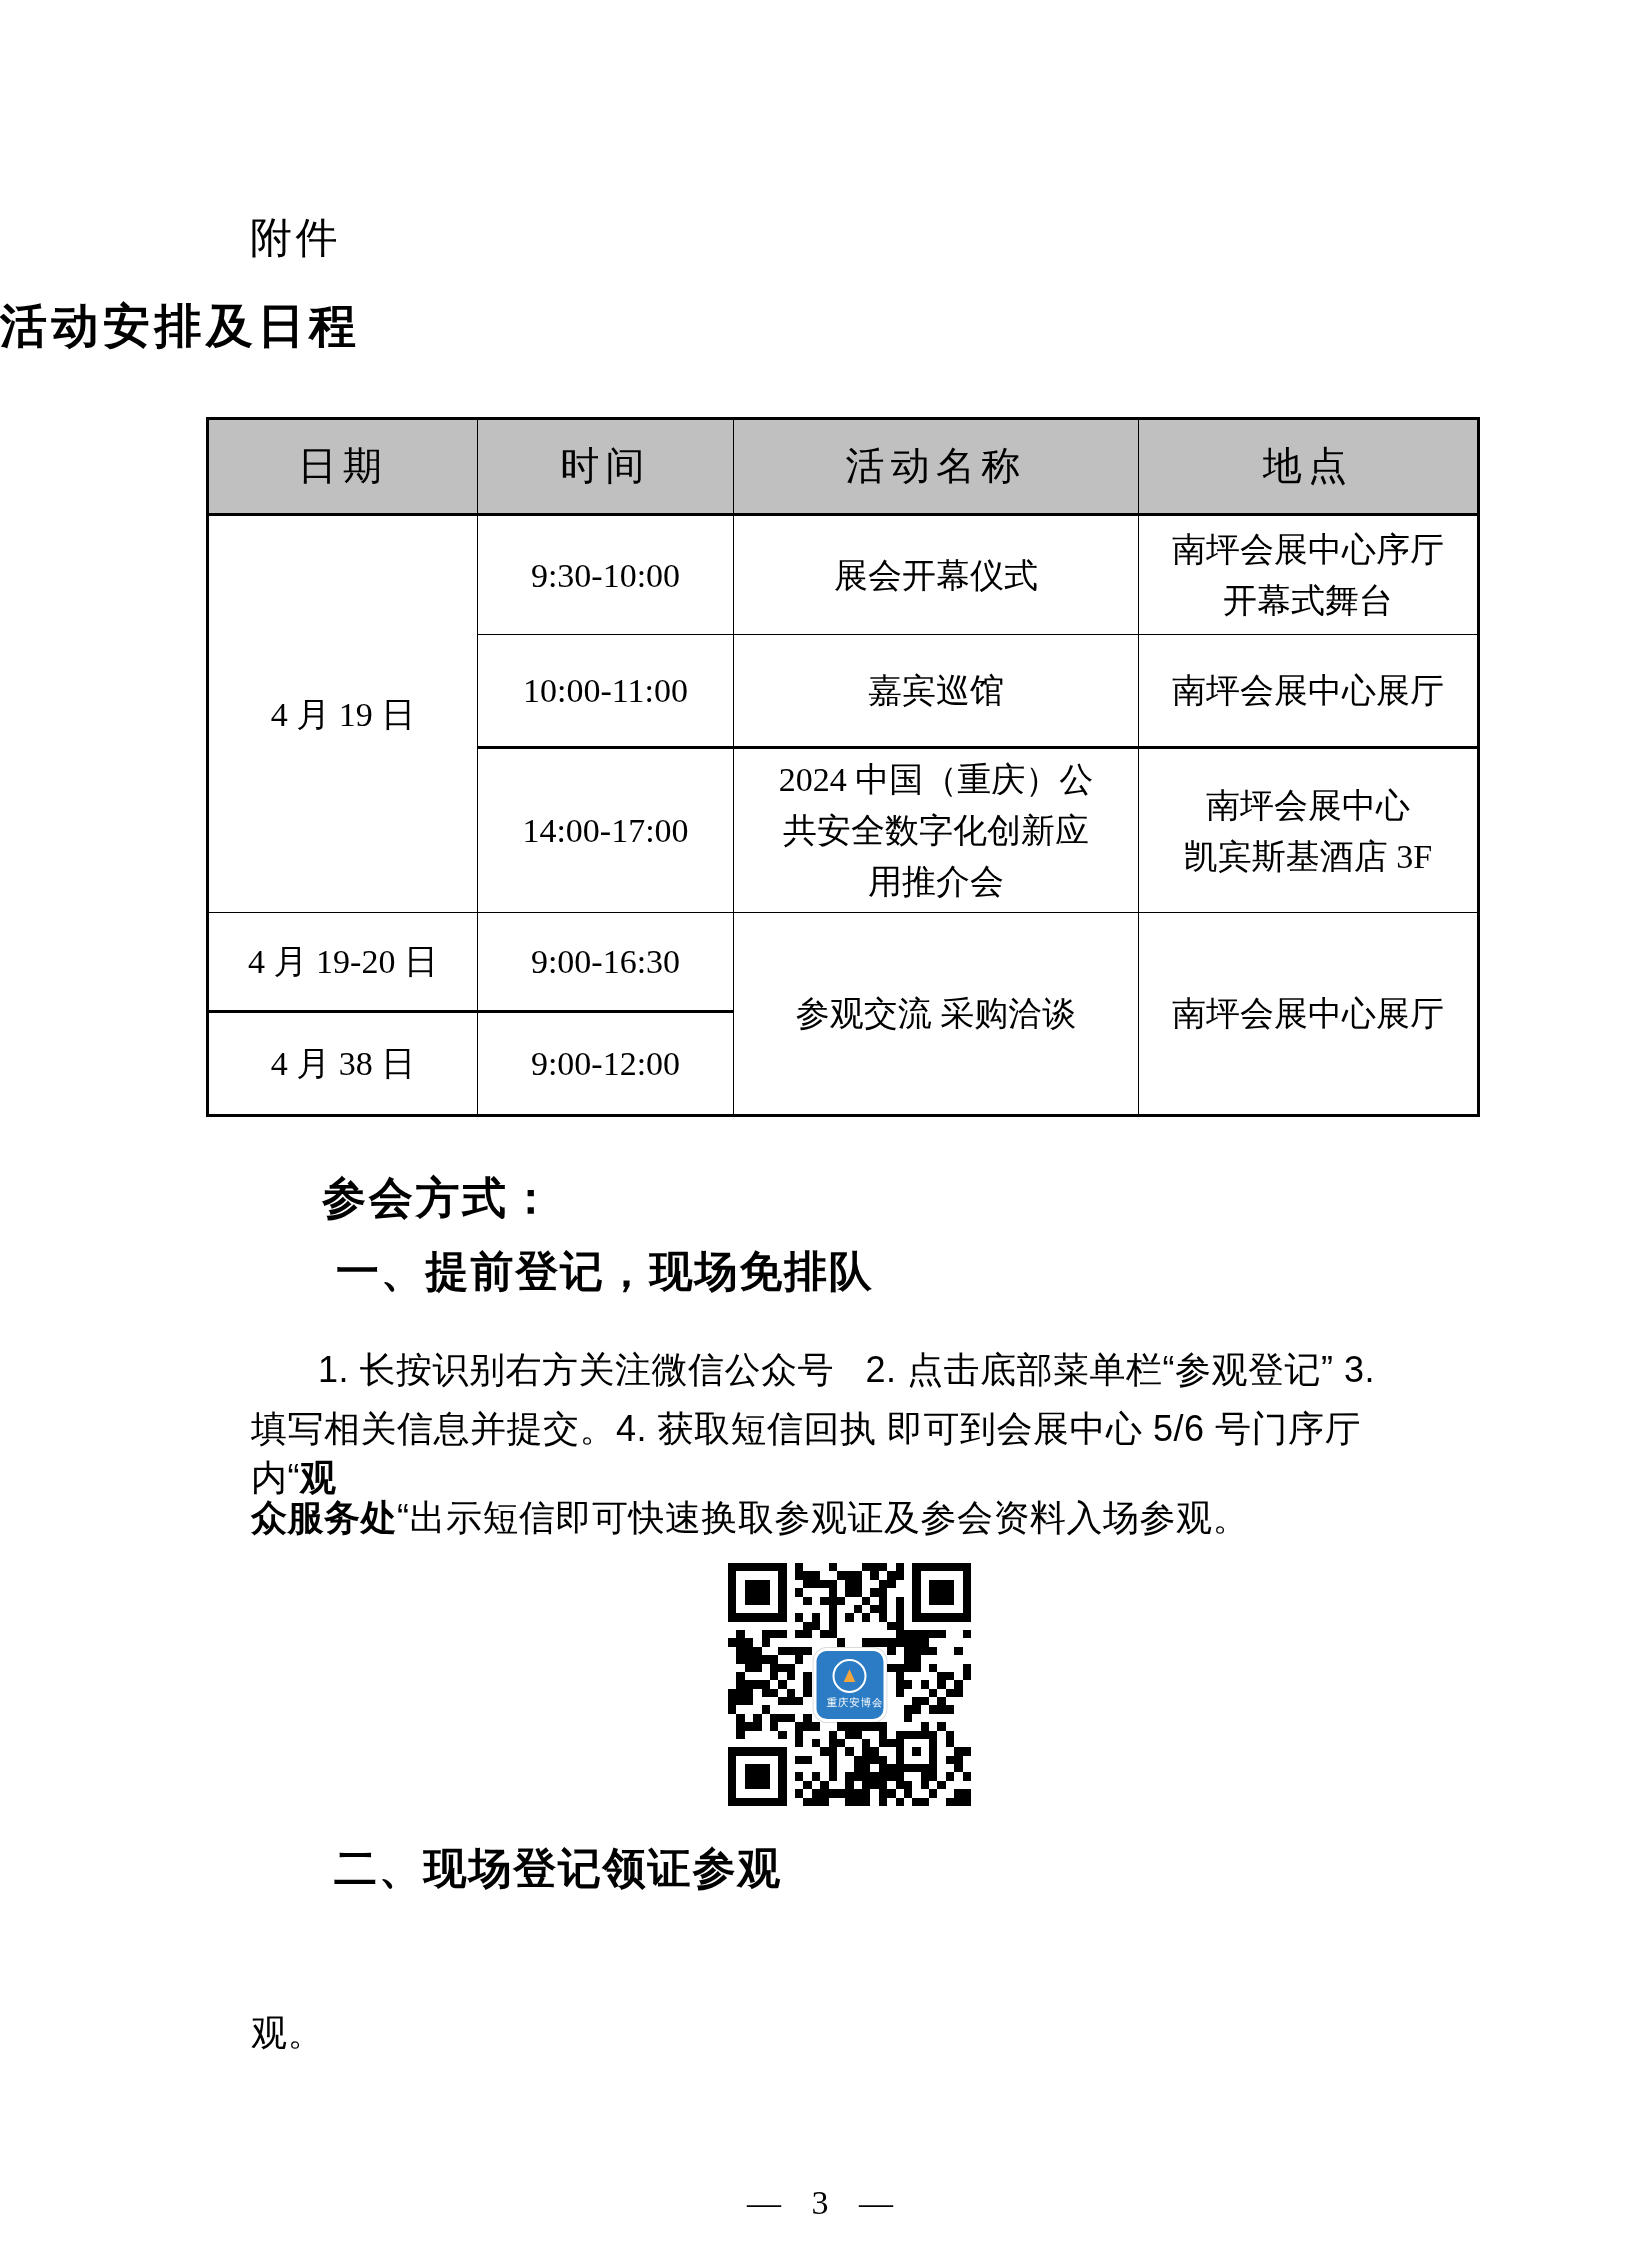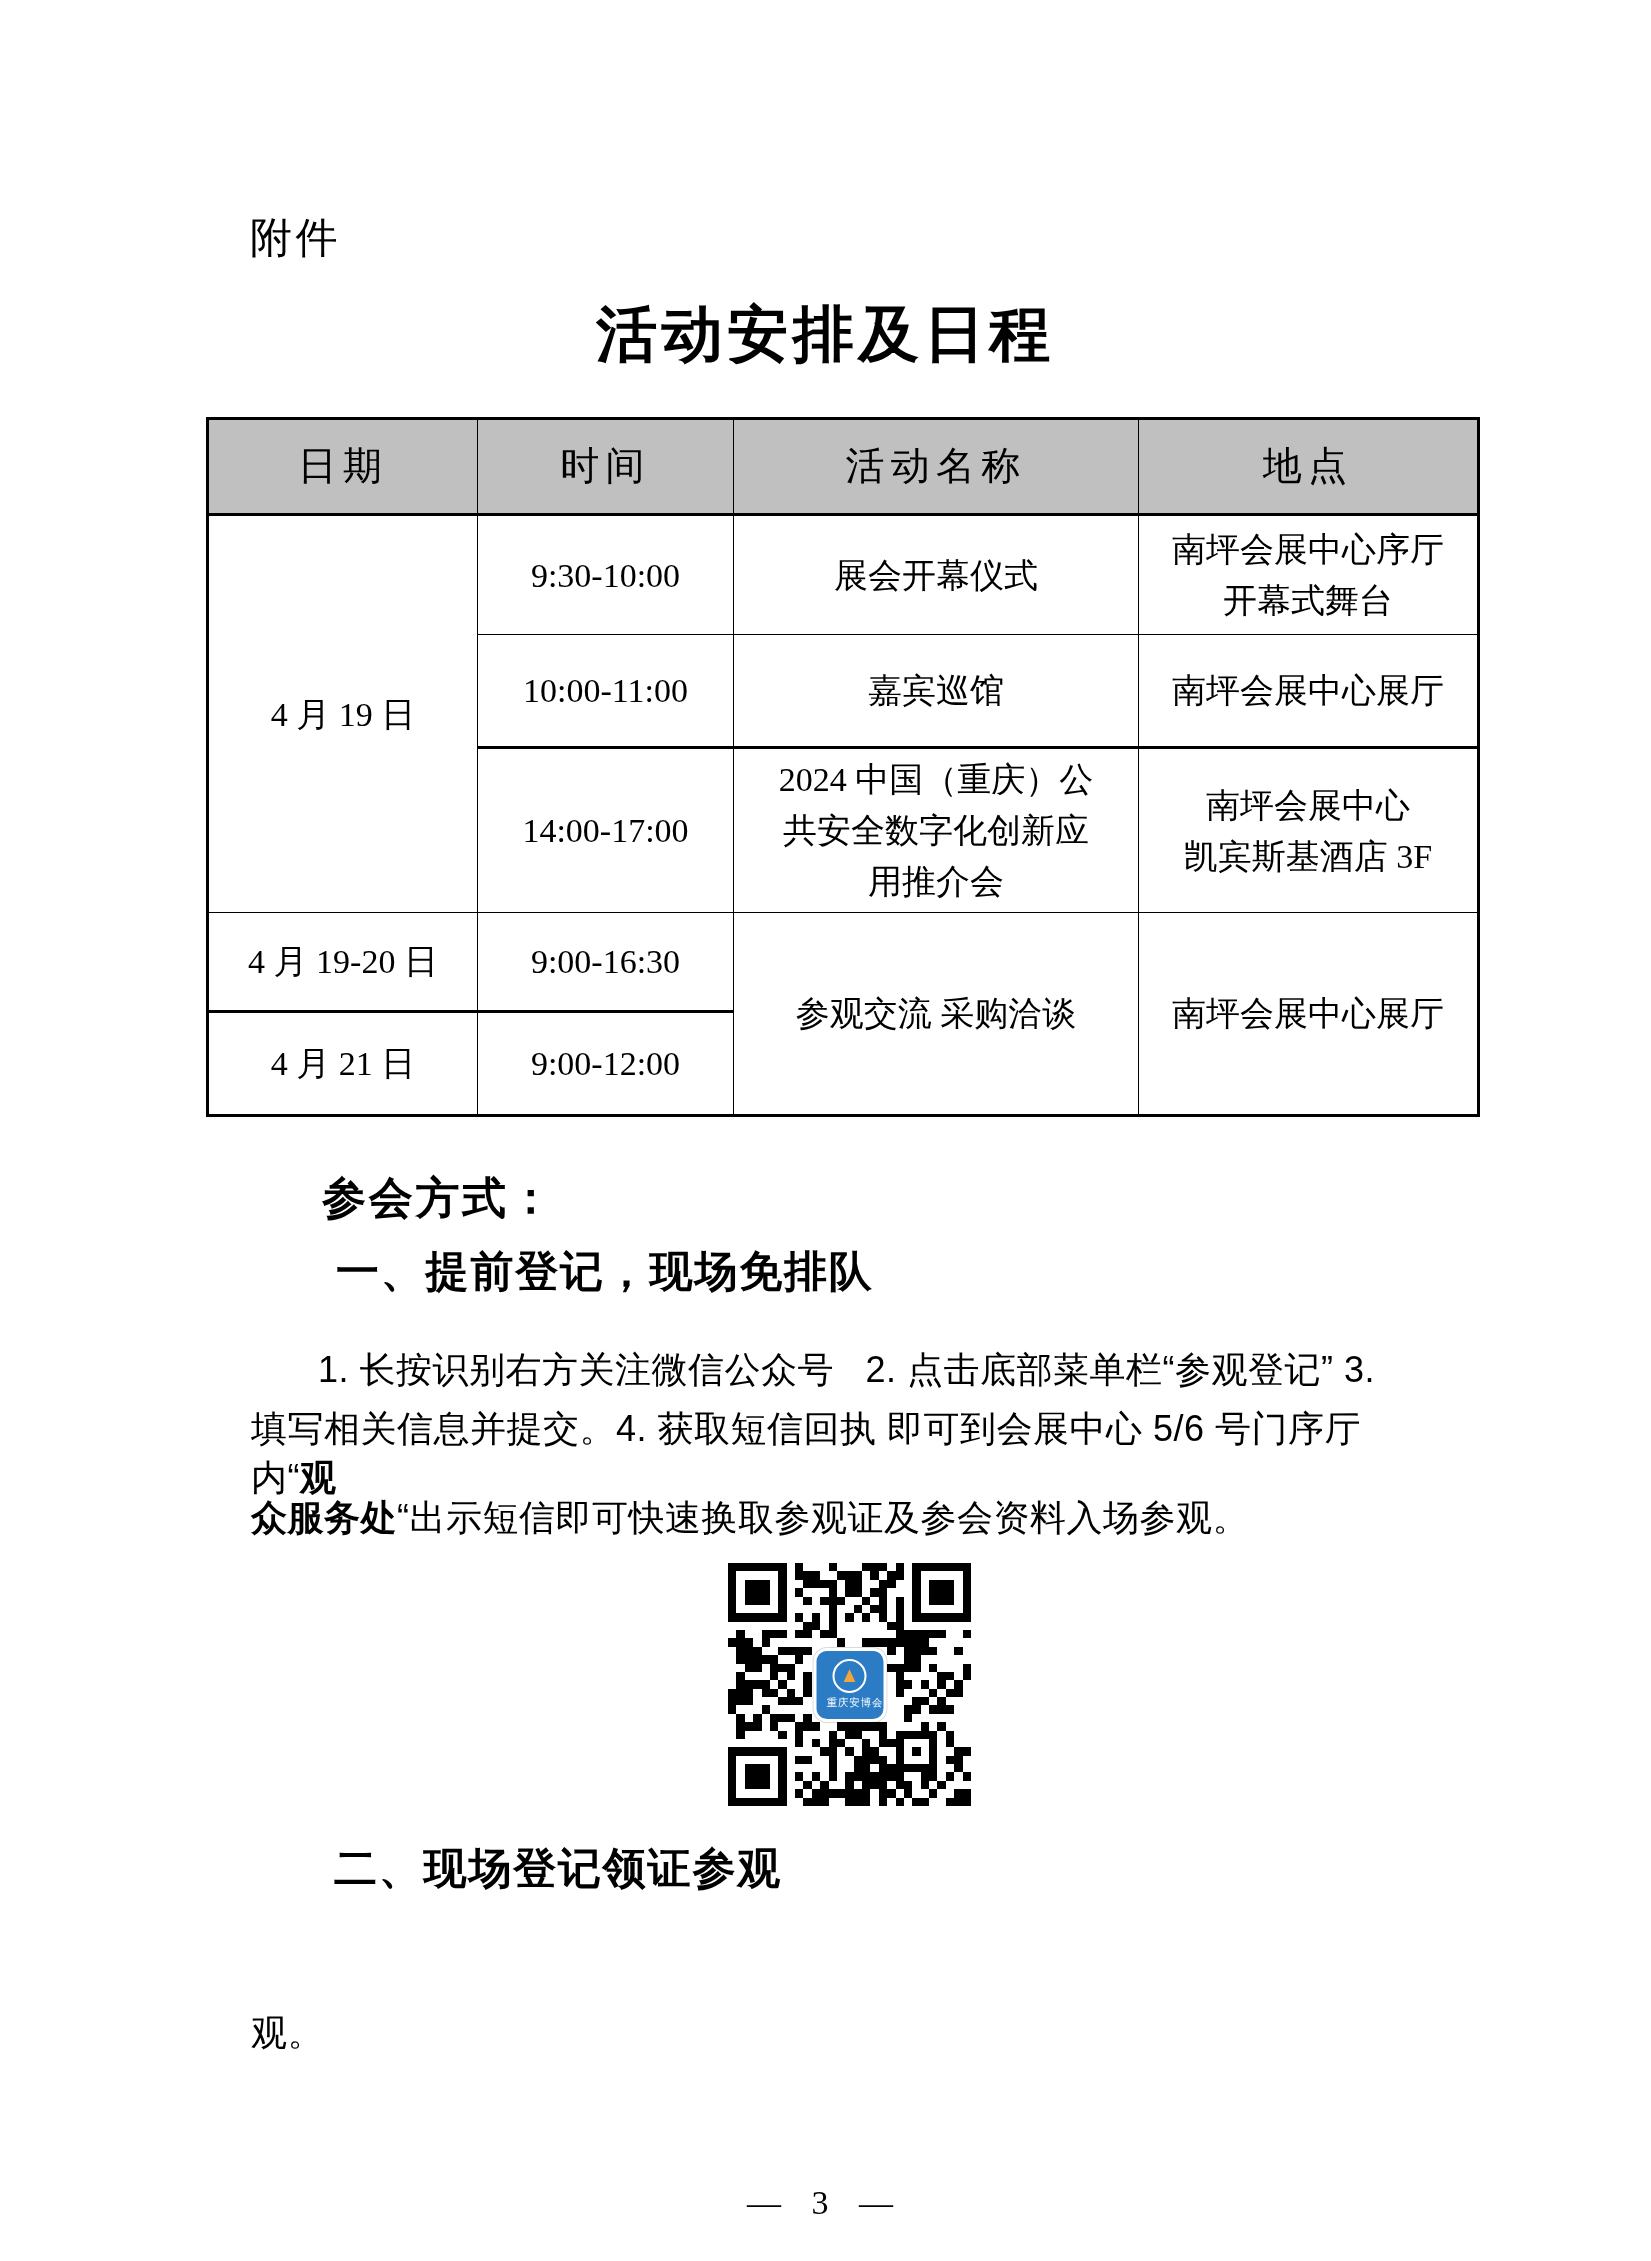--- a/index.html
+++ b/index.html
@@ -5,21 +5,21 @@
   html,body{margin:0;padding:0;background:#888;}
   .page{
     position:relative; width:1651px; height:2335px; background:#ffffff;
     font-family:"Liberation Serif","DejaVu Serif",serif; color:#000; overflow:hidden;
   }
   .abs{position:absolute;}
   
   .attachment{left:250px; top:213px; font-size:42px; line-height:1.2;
     font-family:"Liberation Sans","DejaVu Sans",sans-serif; font-weight:500; letter-spacing:3.6px;}
   
-  .title{left:0; top:298px; width:1651px; text-align:center; font-size:61px;
+  .title{left:0; top:298px; width:1651px; text-align:left; font-size:47px;
     font-weight:700; letter-spacing:4.5px; line-height:1.2; margin:0;}
   
   table.schedule{
     position:absolute; left:206px; top:417px; width:1270px; height:678px;
     border-collapse:collapse; table-layout:fixed; border:3.6px solid #000;
     font-size:34px; text-align:center;
   }
   table.schedule th, table.schedule td{
     border:1.8px solid #000; vertical-align:middle; text-align:center;
     white-space:pre-line; line-height:1.5; padding:1.8px 8.1px; font-weight:400;
@@ -116,21 +116,21 @@
         <td class="c-loc">南坪会展中心
 凯宾斯基酒店 3F</td>
       </tr>
       <tr class="r4">
         <td class="c-date thick-b">4 月 19-20 日</td>
         <td class="c-time thick-b">9:00-16:30</td>
         <td class="c-act" rowspan="2">参观交流 采购洽谈</td>
         <td class="c-loc" rowspan="2">南坪会展中心展厅</td>
       </tr>
       <tr class="r5">
-        <td class="c-date">4 月 21 日</td>
+        <td class="c-date">4 月 38 日</td>
         <td class="c-time">9:00-12:00</td>
       </tr>
     </tbody>
   </table>
 
   <div class="abs kai h-participation">参会方式：</div>
 
   <div class="abs kai h-method1">一、提前登记，现场免排队</div>
 
   <div class="abs bodyline l-steps1">1. 长按识别右方关注微信公众号   2. 点击底部菜单栏“参观登记” 3.</div>

